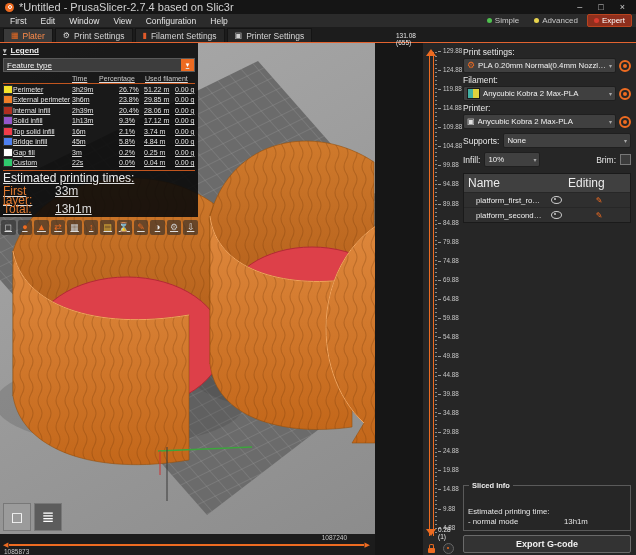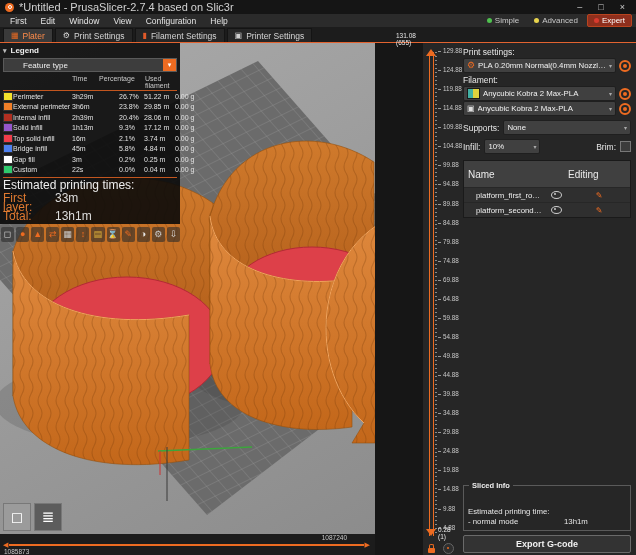--- a/index.html
+++ b/index.html
@@ -23,26 +23,26 @@
   .tabbar{height:15px;background:#1c1c1c;display:flex;align-items:flex-end;padding-left:3px;gap:2px;border-bottom:1px solid #e26330;}
   .tab{display:flex;align-items:center;gap:4px;padding:0 7px;height:13px;background:#262626;color:#d5d5d5;font-size:8.5px;border:1px solid #141414;border-bottom:none;}
   .tab.active{background:#3a3a3a;color:#ff8c4a;}
   .tab .ticon{font-size:8px;line-height:8px;}
   
   .main{display:flex;height:513px;}
   .leftcol{width:423px;display:flex;flex-direction:column;}
   .viewport{position:relative;flex:1;background:linear-gradient(150deg,#aaaaaa,#8c8c8c);overflow:hidden;}
   .viewport svg{position:absolute;left:0;top:0;}
   
-  .overlay{position:absolute;left:0;top:0;width:180px;}
+  .overlay{position:absolute;left:0;top:0;width:198px;text-decoration:underline;}
   .legend{background:rgba(10,10,10,0.9);padding:2px 3px 3px;}
   .legend-header{display:flex;align-items:center;gap:4px;font-weight:bold;font-size:8px;color:#eee;padding:1px 0;}
   .tri{color:#bbb;font-size:7px;}
   .legend-combo{margin:2px 0;height:12px;background:#3d3d3d;border:1px solid #5a5a5a;display:flex;align-items:stretch;}
-  .legend-combo-text{flex:1;padding-left:19px;font-size:8px;color:#eee;display:flex;align-items:center;}
+  .legend-combo-text{flex:1;padding-left:3px;font-size:8px;color:#eee;display:flex;align-items:center;}
   .legend-combo-btn{width:13px;background:#ED6B21;color:#fff;display:flex;align-items:center;justify-content:center;font-size:7px;}
   .legend-cols{display:grid;grid-template-columns:69px 27px 46px 1fr;font-size:7px;color:#c9c9c9;border-bottom:1px solid #c2561f;padding:1px 0;}
   .lrow{display:grid;grid-template-columns:10px 59px 26px 21px 25px 31px 20px;align-items:center;height:10.5px;font-size:7px;color:#e2e2e2;}
   .chip{width:8px;height:7px;border:1px solid #303030;}
   .bar-wrap{width:20px;height:6px;}
   .bar{height:6px;background:#ED6B21;}
   .legend-est{border-top:1px solid #c2561f;margin-top:2px;padding-top:0;font-size:12px;}
   .est-title{color:#eee;margin-bottom:2px;}
   .est-row{display:grid;grid-template-columns:52px 1fr;line-height:9px;}
   .est-label{color:#e07a30;}
@@ -87,21 +87,21 @@
   .gearbtn::after{content:"";position:absolute;left:2px;top:2px;width:4px;height:4px;border-radius:50%;background:#ED6B21;}
   .ps-icon{color:#ED6B21;font-size:9px;line-height:9px;}
   .fil-swatch{width:11px;height:9px;background:linear-gradient(90deg,#41b0a4 50%,#ded23e 50%);border:1px solid #1a1a1a;flex:0 0 auto;}
   .printer-icon{color:#e0e0e0;font-size:8px;line-height:8px;}
   .suprow{display:flex;align-items:center;gap:4px;margin-top:4px;}
   .combo.small{flex:0 0 48px;}
   .checkbox{width:9px;height:9px;background:#3b3b3b;border:1px solid #777;}
   .sp{flex:1;}
   
   .objtable{margin-top:6px;border:1px solid #1a1a1a;}
-  .othead{display:grid;grid-template-columns:1fr 24px 62px;background:#404040;height:26px;align-items:center;font-size:10px;color:#ececec;}
+  .othead{display:grid;grid-template-columns:1fr 24px 62px;background:#404040;height:18px;align-items:center;font-size:12px;color:#ececec;}
   .othead .h1{padding-left:4px;}
   .othead .h3{text-align:left;}
   .otrow{display:grid;grid-template-columns:1fr 24px 62px;height:14px;align-items:center;font-size:7.8px;background:#2f2f2f;border-top:1px solid #272727;}
   .otrow .oname{padding-left:12px;color:#eee;white-space:nowrap;overflow:hidden;text-overflow:ellipsis;}
   .eye{width:9px;height:6px;border:1px solid #ccc;border-radius:50%;position:relative;margin:0 auto;}
   .eye::after{content:"";position:absolute;left:2.5px;top:1px;width:2px;height:2px;border-radius:50%;background:#ccc;}
   .editicon{text-align:center;color:#ED6B21;font-size:8px;}
   
   .sliced{border:1px solid #5a5a5a;position:relative;margin-top:auto;margin-bottom:4px;padding:21px 4px 3px;font-size:7.8px;background:#262626;}
   .sliced-title{position:absolute;top:-5px;left:5px;background:#262626;padding:0 3px;font-size:7.5px;color:#eee;font-weight:bold;}
@@ -438,20 +438,21 @@
         <div class="flabel">Filament:</div>
         <div class="crow">
           <div class="combo">
             <span class="fil-swatch"></span>
             <span class="combo-text">Anycubic Kobra 2 Max-PLA</span>
             <span class="combo-arr">▾</span>
           </div>
           <span class="gearbtn"></span>
         </div>
 
+        <div class="flabel">Printer:</div>
         <div class="crow">
           <div class="combo">
             <span class="printer-icon">▣</span>
             <span class="combo-text">Anycubic Kobra 2 Max-PLA</span>
             <span class="combo-arr">▾</span>
           </div>
           <span class="gearbtn"></span>
         </div>
 
         <div class="suprow">

